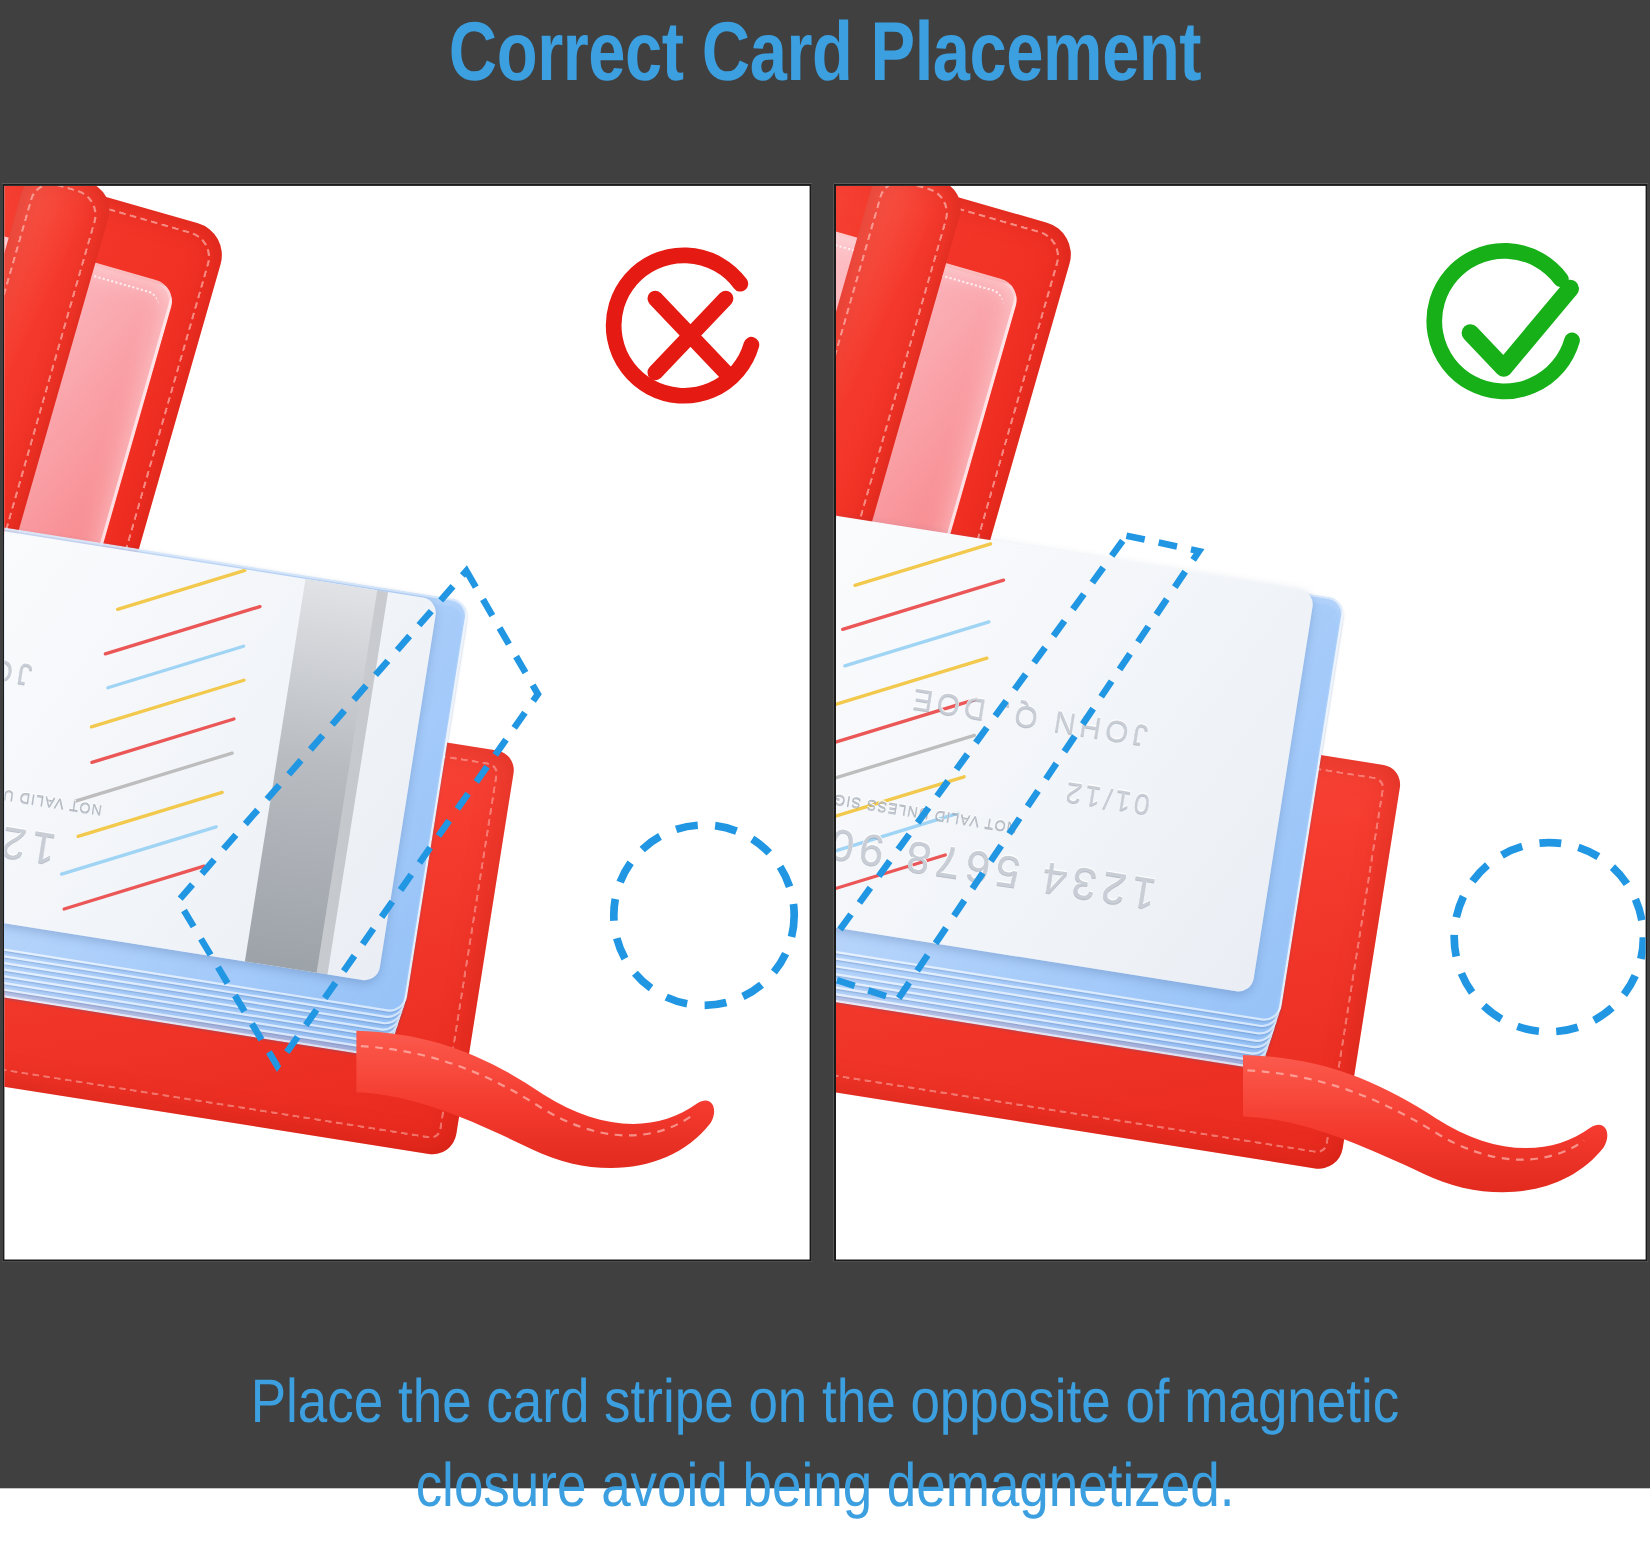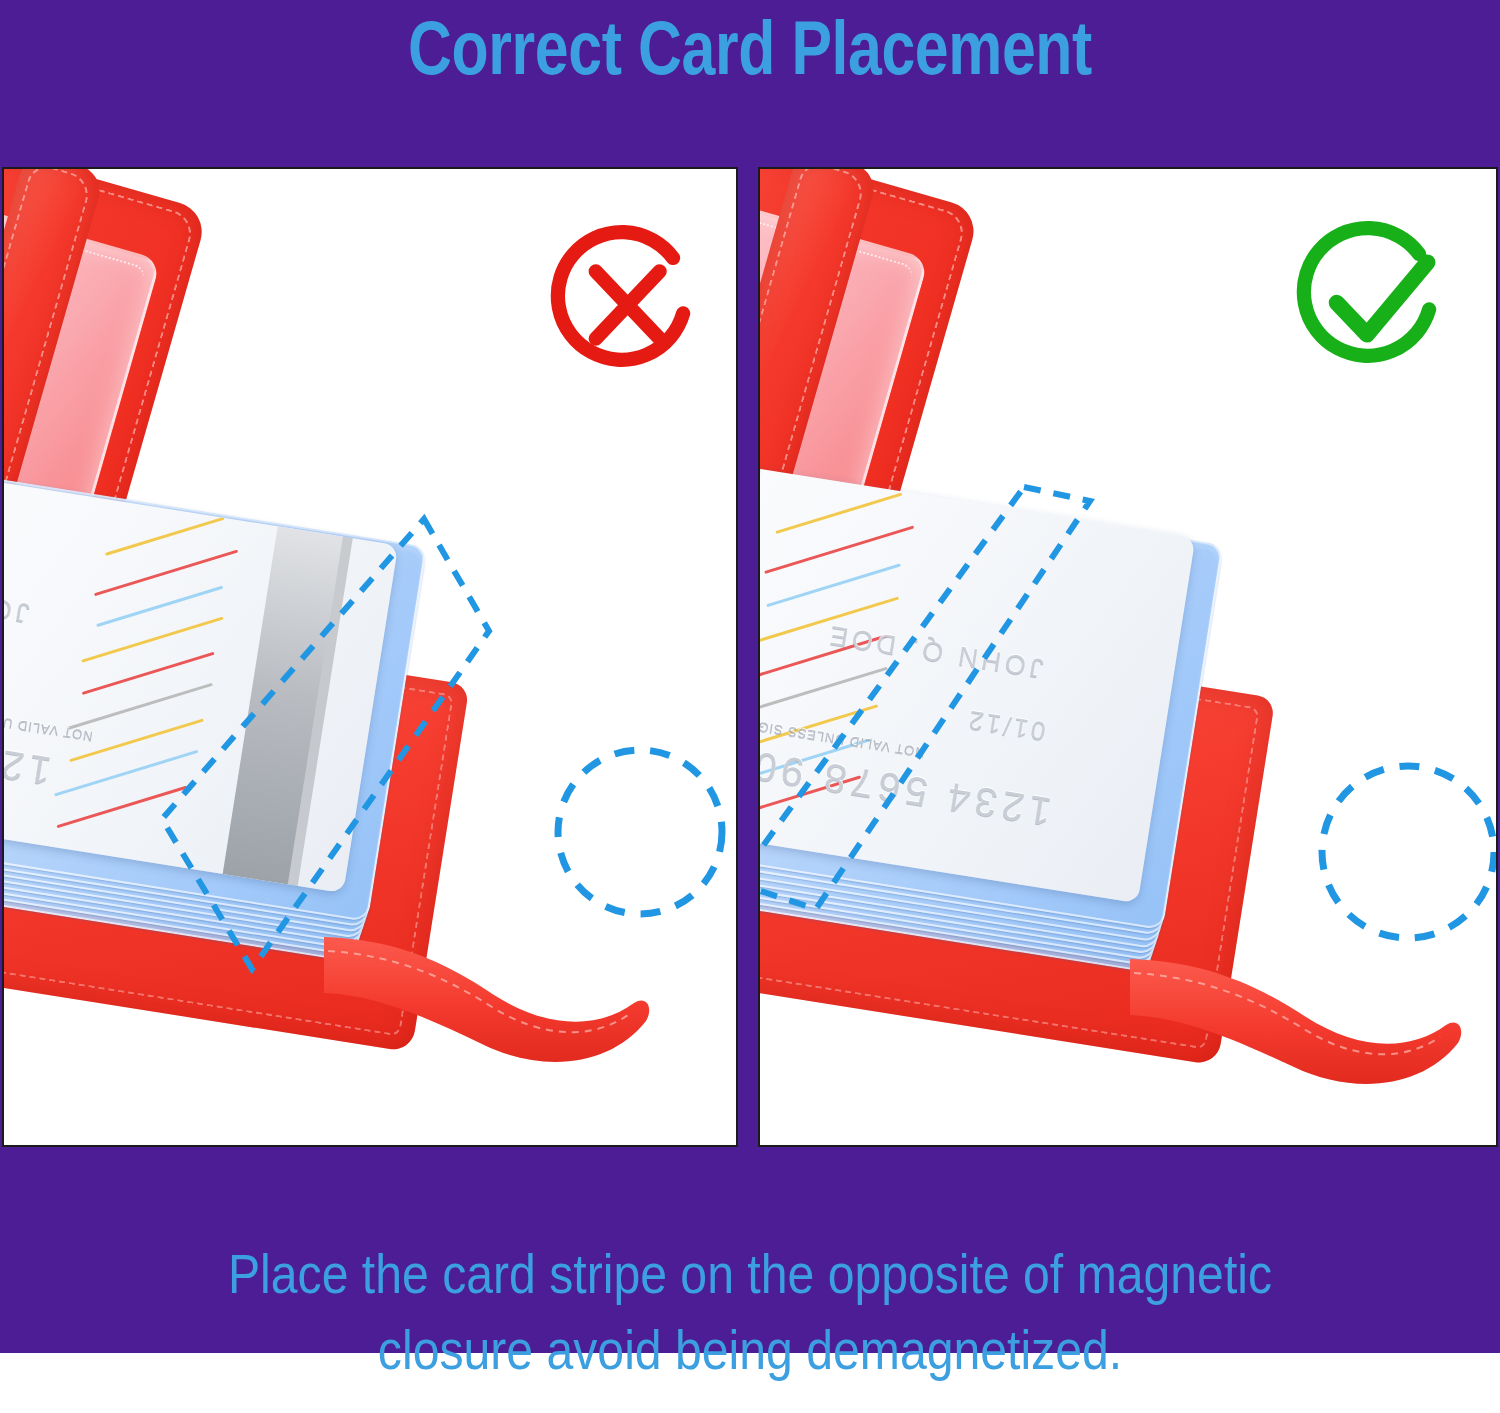--- a/index.html
+++ b/index.html
@@ -2,21 +2,21 @@
 <html><head>
 <meta charset="utf-8">
 <style>
   * { box-sizing: border-box; margin: 0; padding: 0; }
   html, body {
     width: 1500px; height: 1413px;
     background: #ffffff;
     font-family: "Liberation Sans", sans-serif;
     overflow: hidden;
   }
-  .page { position: relative; width: 1500px; height: 1353px; background: #4c1d95; }
+  .page { position: relative; width: 1500px; height: 1353px; background: #404040; }
 
   
   .title {
     position: absolute; left: 0; top: 2px; width: 1500px;
     text-align: center;
     color: #3C9FE0;
     font-size: 76px;
     font-weight: 700;
     letter-spacing: -0.5px;
     transform: scaleX(0.80);

